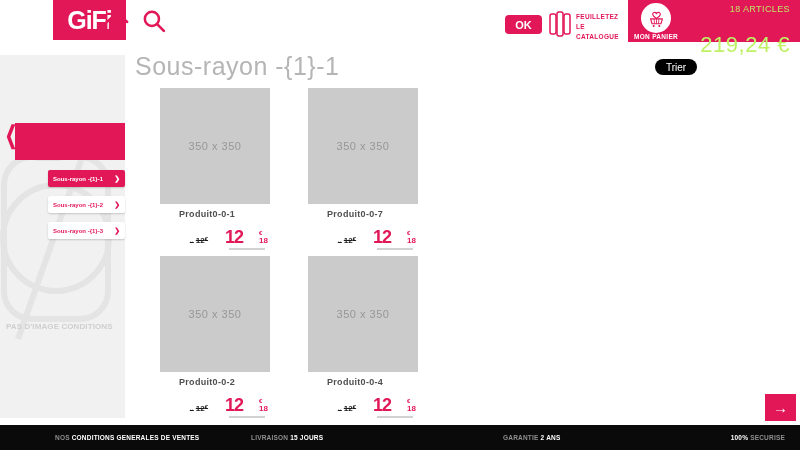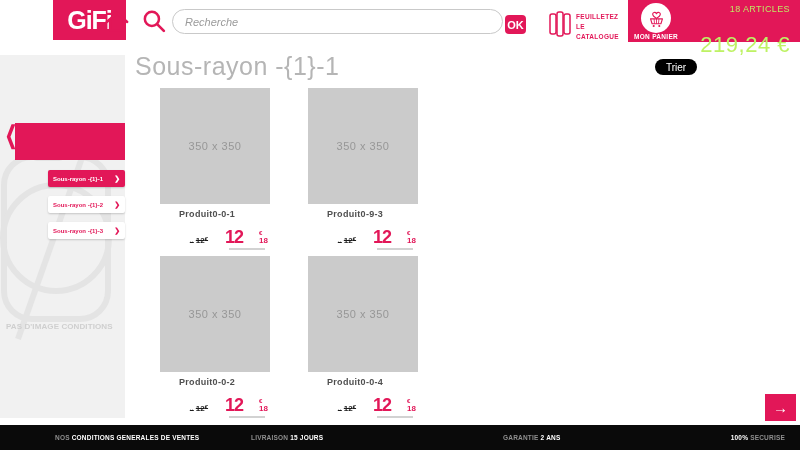--- a/index.html
+++ b/index.html
@@ -18,21 +18,21 @@
   .home-btn { position:absolute; left:103px; top:8px; width:28px; height:28px; cursor:pointer; }
   .search-glyph { position:absolute; left:141px; top:8px; width:27px; height:27px; }
   .search-wrap { position:absolute; left:172px; top:9px; width:331px; height:25px; }
   .search-input {
     width:100%; height:25px; border:1px solid #c9c9c9; border-radius:13px;
     padding:0 12px; font-size:11px; font-style:italic; color:#555; outline:none;
     font-family:"Liberation Sans", sans-serif; background:#fff;
   }
   .search-input::placeholder { color:#9b9b9b; font-style:italic; }
   .ok-btn {
-    position:absolute; left:505px; top:15px; width:21px; height:19px; background:#e21758;
+    position:absolute; left:505px; top:15px; width:37px; height:19px; background:#e21758;
     border:none; border-radius:4px; color:#fff; font-size:11px; font-weight:700;
     display:flex; align-items:center; justify-content:center; cursor:pointer;
   }
   .catalogue { position:absolute; left:548px; top:9px; display:flex; gap:4px; cursor:pointer; }
   .catalogue-text { color:#e21758; font-size:6.5px; font-weight:800; line-height:1.55; letter-spacing:.3px; padding-top:3px; }
   .cart {
     position:absolute; left:628px; top:0; width:172px; height:42px; background:#e21758; cursor:pointer;
   }
   .cart-circle {
     position:absolute; left:13px; top:3px; width:30px; height:30px; border-radius:50%;
@@ -128,23 +128,20 @@
       </span>
     </div>
 
     <div class="search-glyph">
       <svg class="icon" width="27" height="27" viewBox="0 0 26 26">
         <circle cx="10.5" cy="10.5" r="6.8" fill="none" stroke="#e21758" stroke-width="2.4"></circle>
         <line x1="15.5" y1="15.5" x2="22" y2="22" stroke="#e21758" stroke-width="2.6" stroke-linecap="round"></line>
       </svg>
     </div>
 
-    <div class="search-wrap">
-      <input class="search-input" type="text" placeholder="Recherche" style="">
-    </div>
     <button class="ok-btn">OK</button>
 
     <div class="catalogue">
       <span>
         <svg class="icon" width="24" height="30" viewBox="0 0 24 30">
           <rect x="2" y="5" width="6" height="20" rx="2" fill="none" stroke="#e21758" stroke-width="1.5"></rect>
           <rect x="9" y="3" width="6" height="24" rx="2" fill="#fff" stroke="#e21758" stroke-width="1.5"></rect>
           <rect x="16" y="5" width="6" height="20" rx="2" fill="#fff" stroke="#e21758" stroke-width="1.5"></rect>
         </svg>
       </span>
@@ -223,21 +220,21 @@
               <span class="bp-cents">18</span>
             </span>
           </span>
         <span class="bp-fine"></span>
       </span>
     </div>
   </div>
 
   <div class="card c2">
     <div class="thumb">350 x 350</div>
-    <div class="pname">Produit0-9-3</div>
+    <div class="pname">Produit0-0-7</div>
     <div class="prices">
       <span class="old-price"><span>12</span><span class="oc">€</span></span>
       <span class="big-price">
         <span class="bp-main">
             <span class="bp-int">12</span>
             <span class="bp-col">
               <span class="bp-cur">€</span>
               <span class="bp-cents">18</span>
             </span>
           </span>

